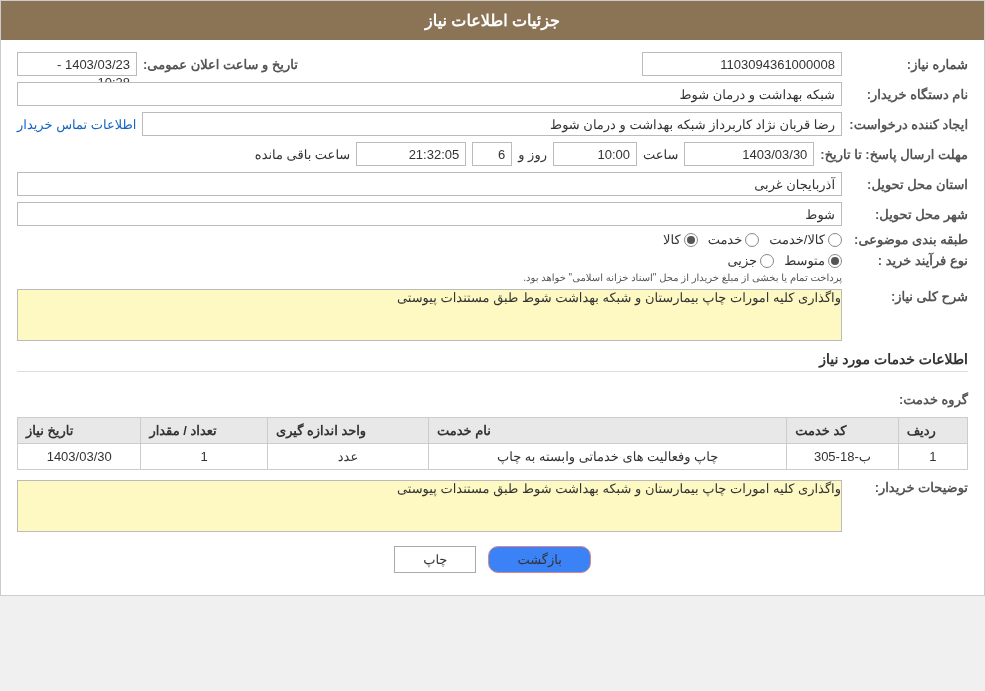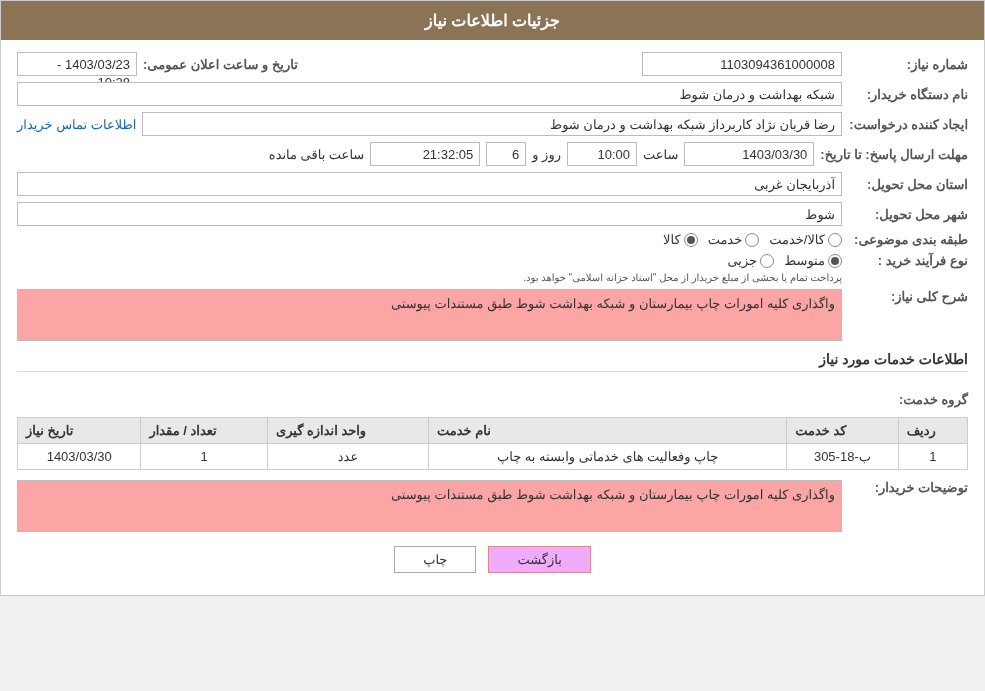--- a/index.html
+++ b/index.html
@@ -119,38 +119,38 @@
       margin: 14px 0 10px 0;
     }
     .btn {
       padding: 5px 28px;
       border: 1px solid #aaa;
       cursor: pointer;
       font-size: 13px;
       font-family: Tahoma, Arial, sans-serif;
     }
     .btn-back {
-      background: #f0abfc;
+      background: #3b82f6;
       border-color: #d88;
       color: #333;
+      border-radius: 10px;
     }
     .btn-print {
       background: #fff;
       border-color: #aaa;
       color: #333;
     }
     .flex-spacer { flex: 1; }
     .input-date { width: 130px; }
-    .input-time { width: 70px; }
+    .input-time { width: 84px; }
     .input-days { width: 40px; }
     .input-remain { width: 110px; }
     .desc-box {
       border: 1px solid #bbb;
-      background: #fca5a5;
-      padding: 6px;
+      background: #fef9c3;
       min-height: 52px;
       text-align: right;
       direction: rtl;
       width: 100%;
       position: relative;
     }
   </style>
 </head>
 <body>
 

